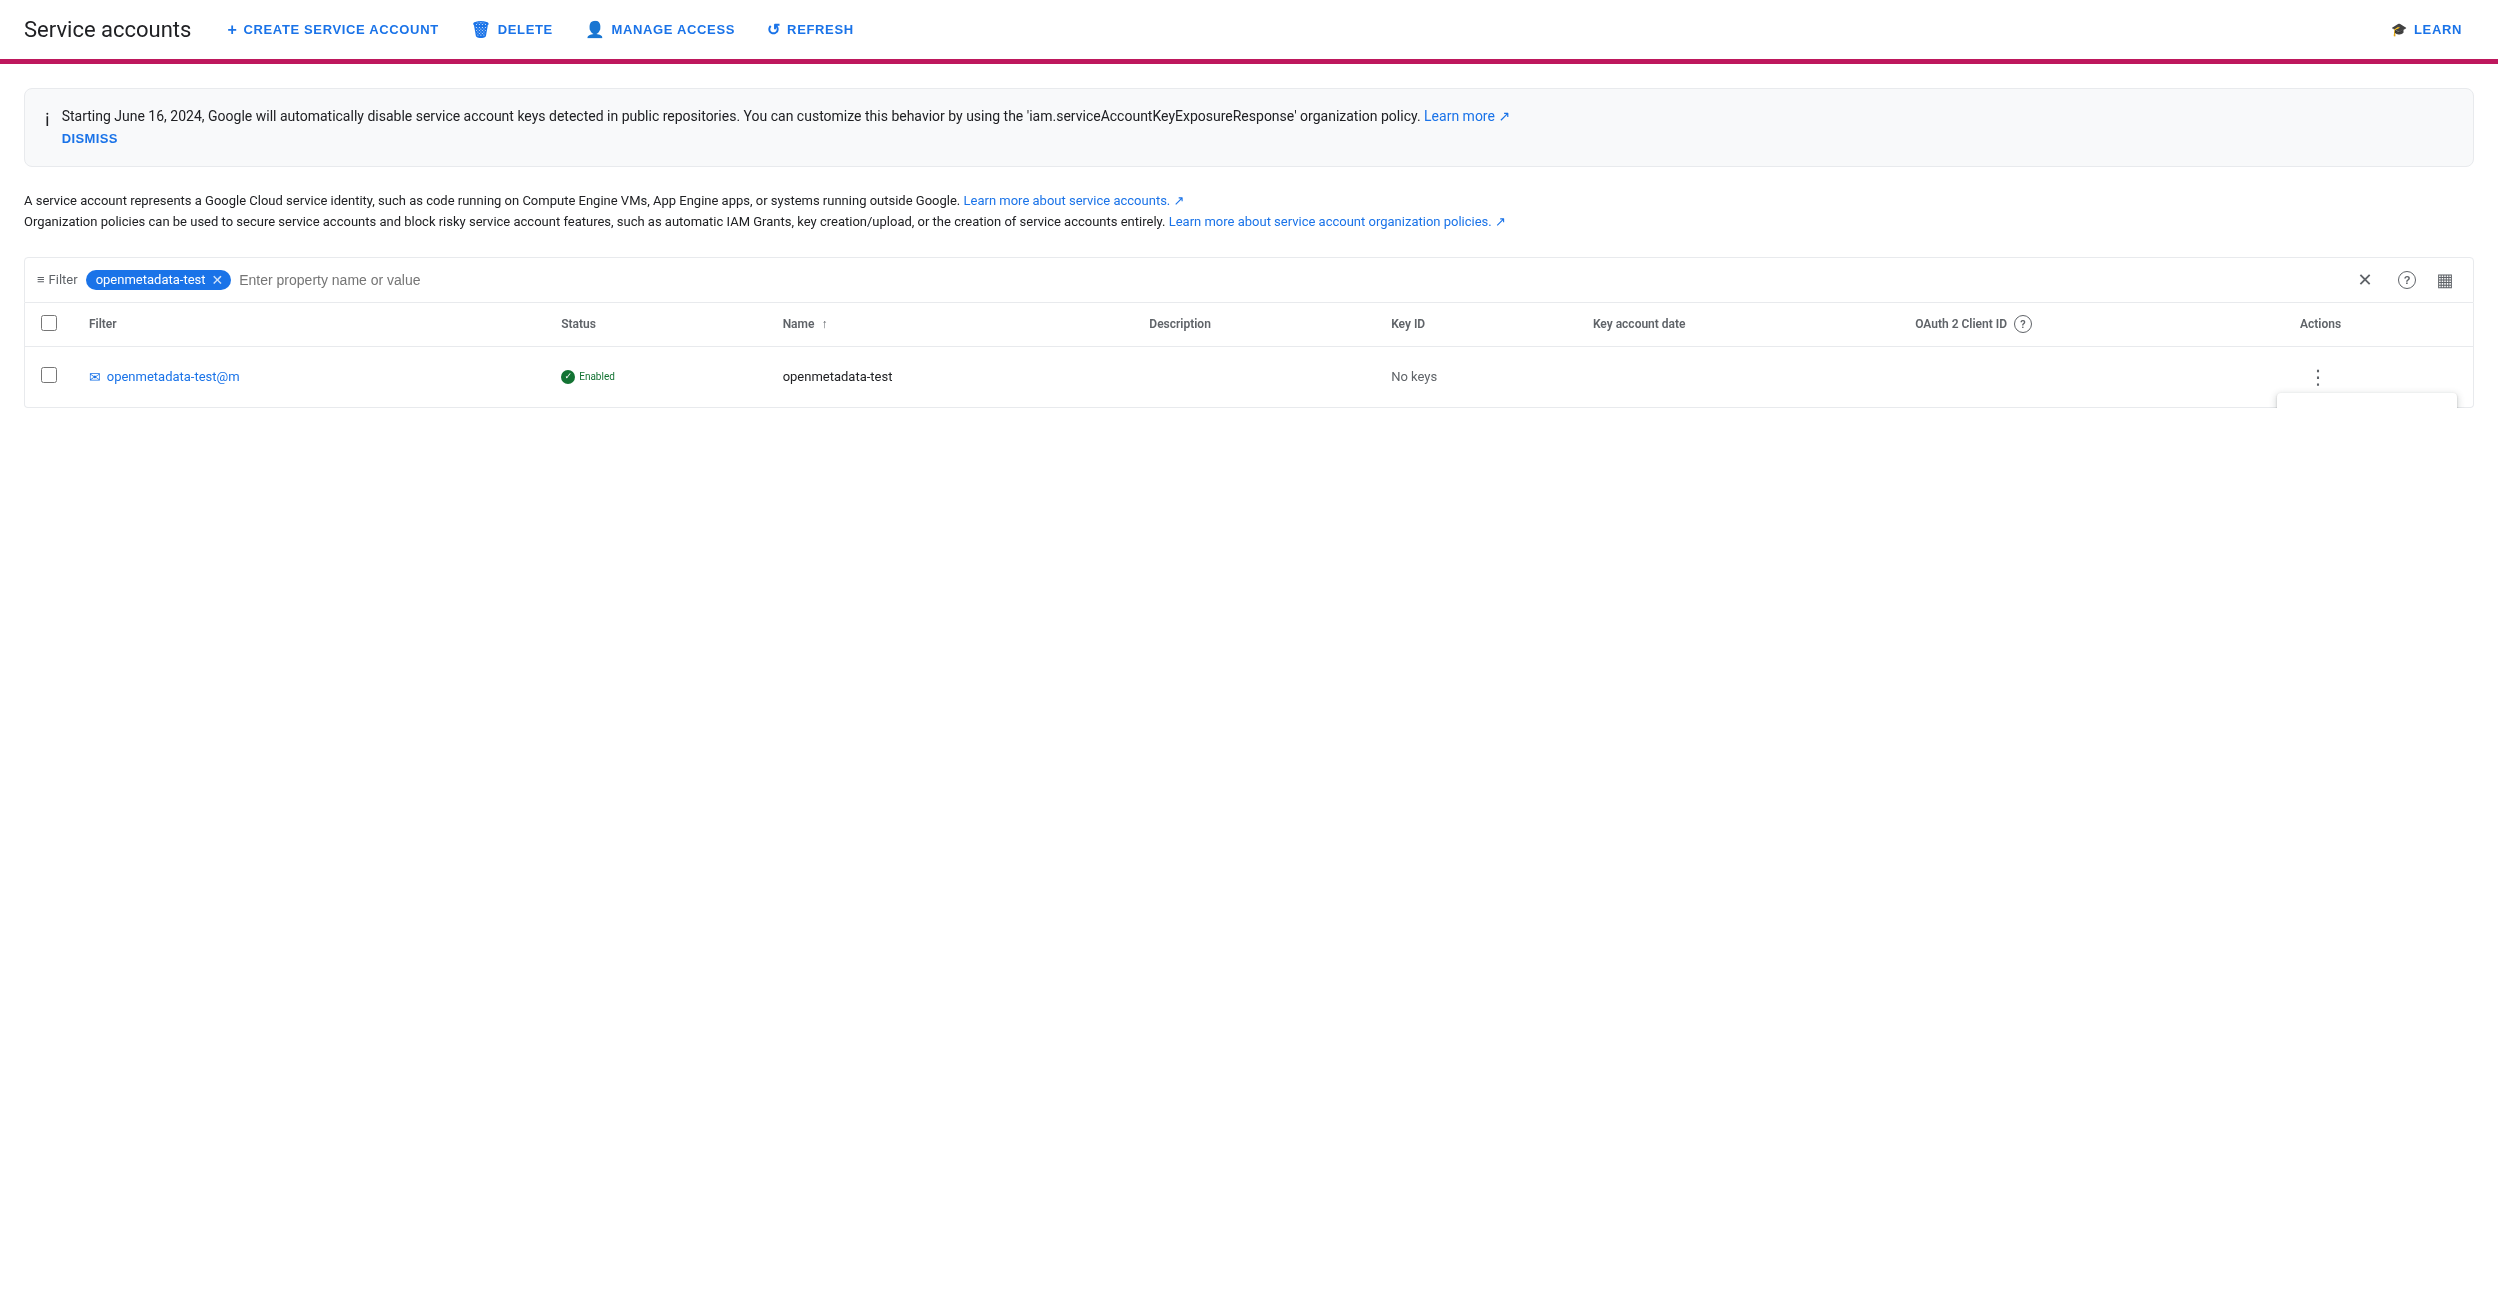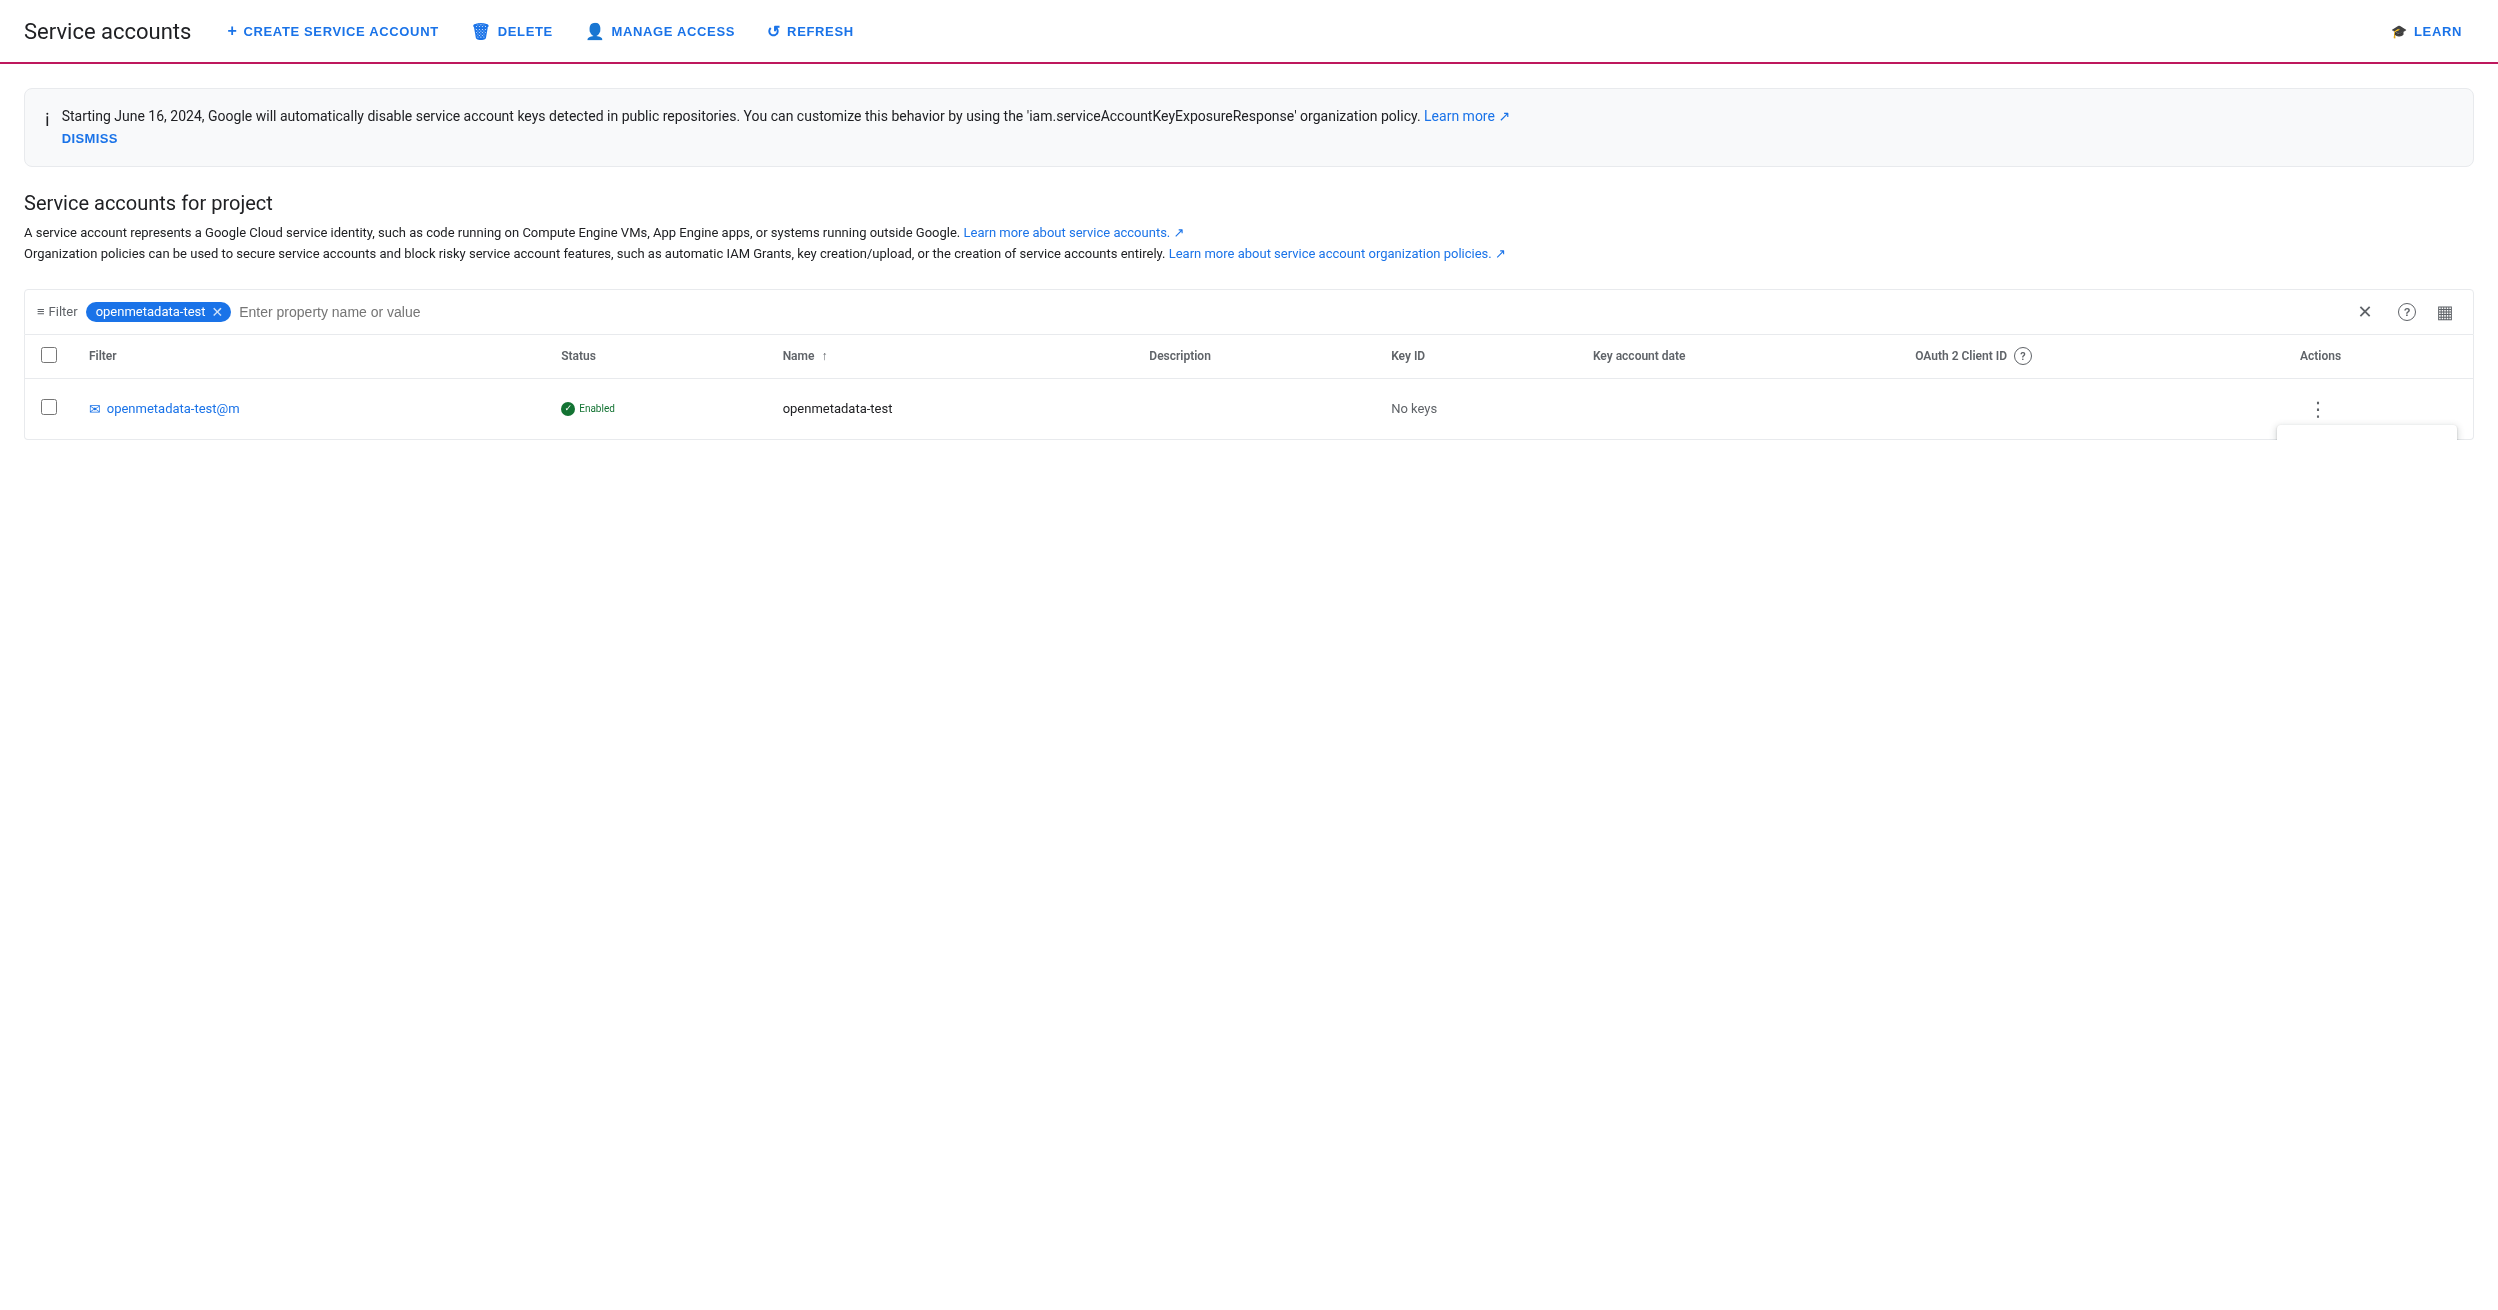--- a/index.html
+++ b/index.html
@@ -9,21 +9,21 @@
       color: #202124;
       background: #fff;
     }
 
     
     .toolbar {
       display: flex;
       align-items: center;
       padding: 0 24px;
       height: 64px;
-      border-bottom: 2px solid #be185d;
+      border-bottom: 5px solid #be185d;
       gap: 8px;
     }
     .toolbar-title {
       font-size: 22px;
       font-weight: 400;
       color: #202124;
       margin-right: 16px;
       white-space: nowrap;
     }
     .toolbar-btn {
@@ -362,21 +362,20 @@
       <p class="info-text">
         <span>Starting June 16, 2024, Google will automatically disable service account keys detected in public repositories. You can customize this behavior by using the 'iam.serviceAccountKeyExposureResponse' organization policy.</span>
         <a href="#" class="info-link">
           <span>Learn more</span> ↗
         </a>
       </p>
       <button class="dismiss-btn">DISMISS</button>
     </div>
   </div>
 
-  <h2 class="section-title">Service accounts for project</h2>
   <p class="section-desc">
     <span>A service account represents a Google Cloud service identity, such as code running on Compute Engine VMs, App Engine apps, or systems running outside Google.</span>
     <a href="#" class="info-link">
       <span>Learn more about service accounts.</span> ↗
     </a>
   </p>
   <p class="section-desc2">
     <span>Organization policies can be used to secure service accounts and block risky service account features, such as automatic IAM Grants, key creation/upload, or the creation of service accounts entirely.</span>
     <a href="#" class="info-link">
       <span>Learn more about service account organization policies.</span> ↗

